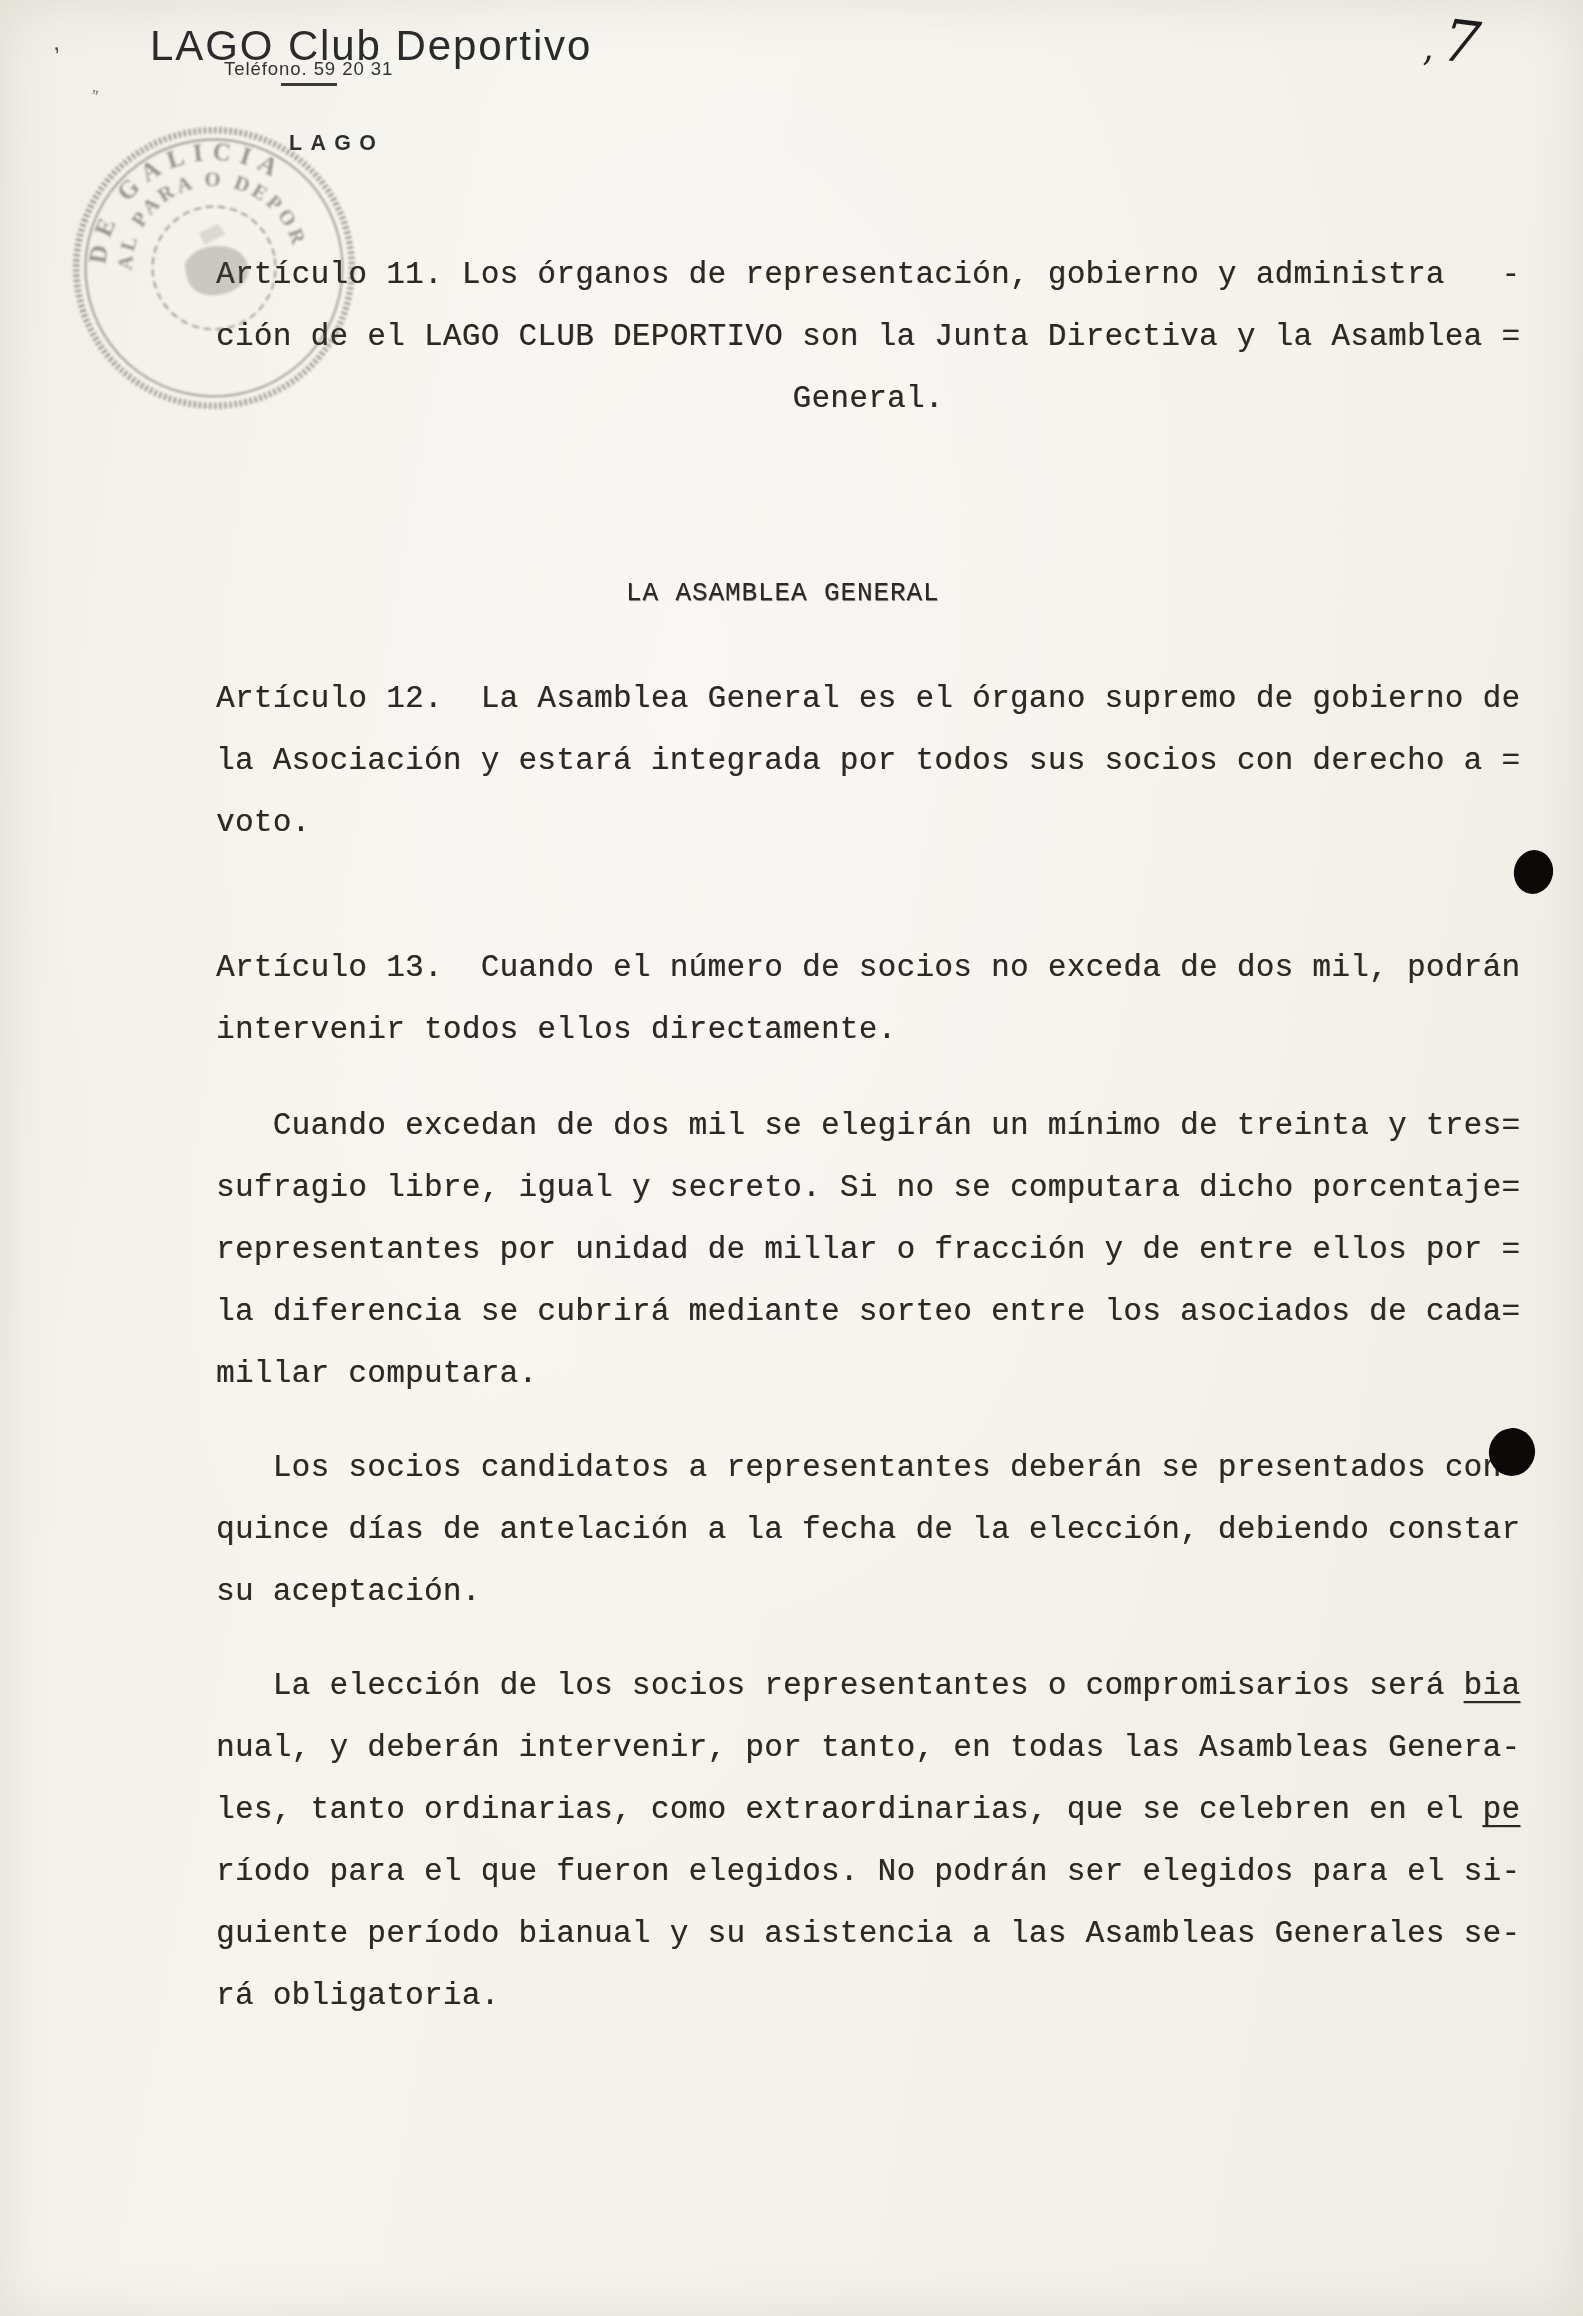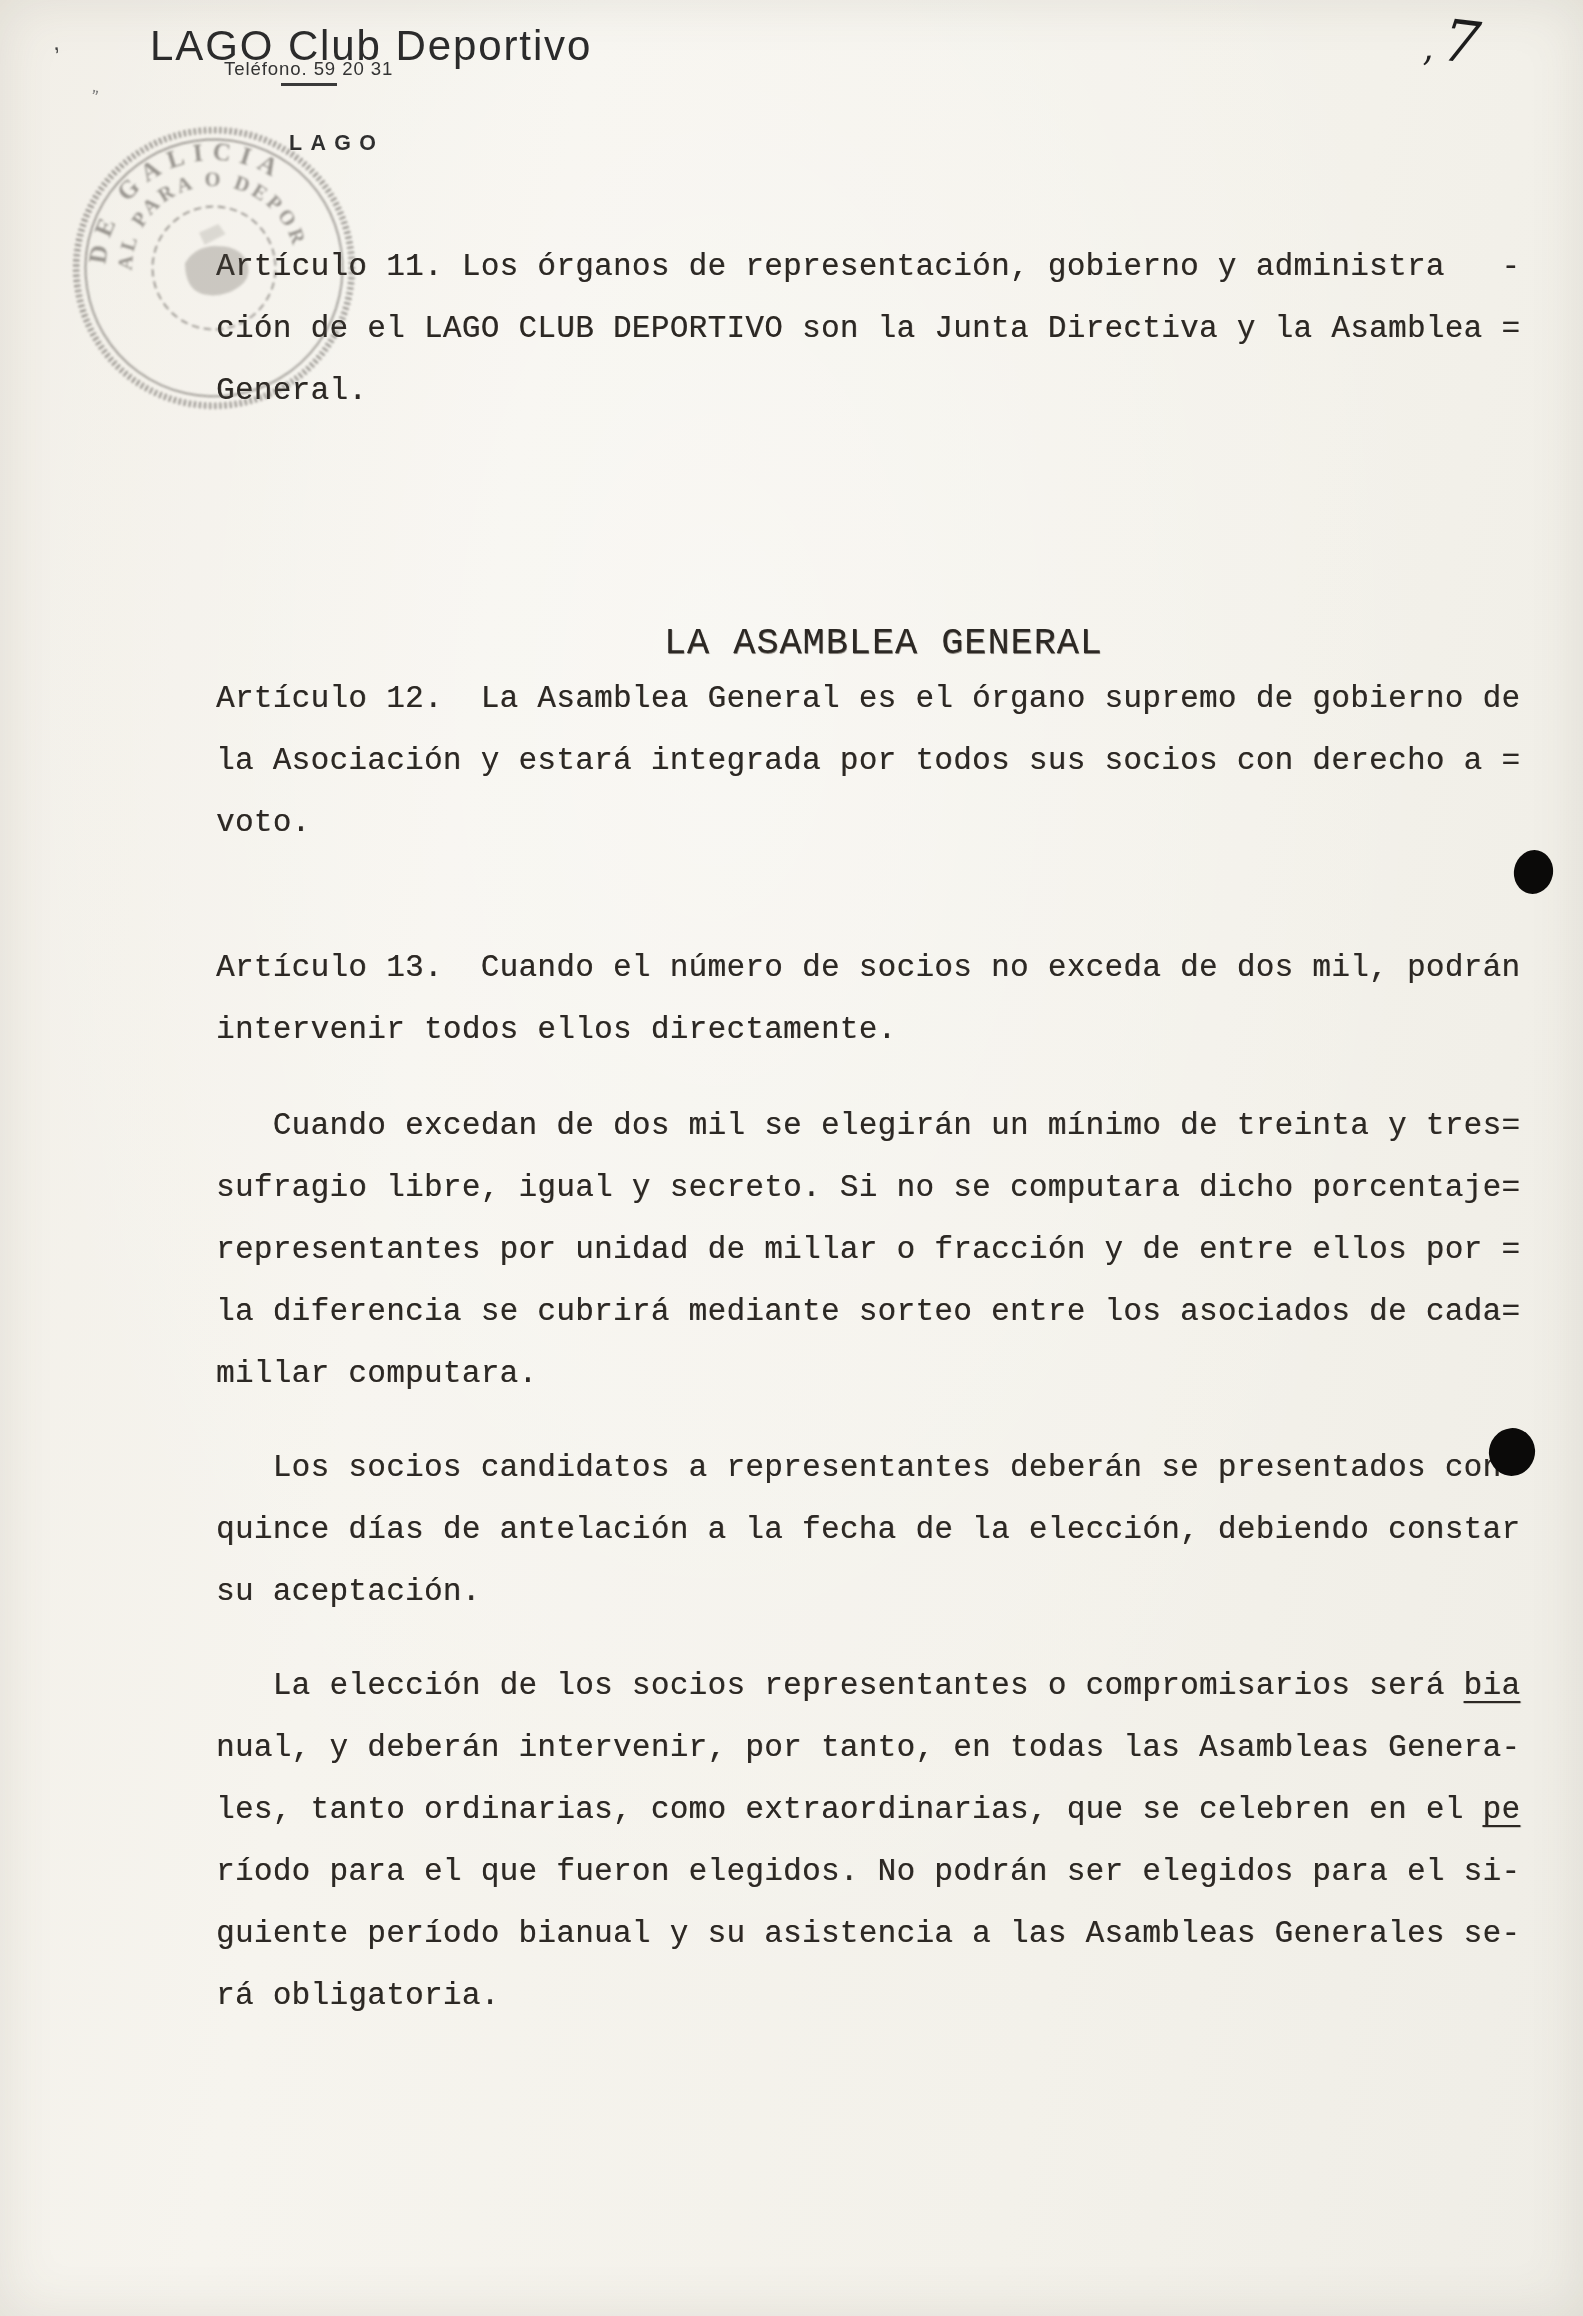--- a/index.html
+++ b/index.html
@@ -50,33 +50,32 @@
   .speck-b{position:absolute;left:91px;top:86px;font-size:18.6px;color:#777;transform:rotate(15deg);}
   
   .typewriter{
     font-family:"Liberation Mono",monospace;
     font-size:31px;line-height:62px;letter-spacing:0.3px;
     color:#2c2824;
     text-shadow:0.4px 0.4px 0.6px rgba(45,38,30,.55);
     white-space:pre;
   }
   .para{position:absolute;left:216px;}
-  .p-art11{top:236px;}
+  .p-art11{top:244px;text-align:center;}
   .p-art12{top:668px;}
   .p-art13{top:937px;}
   .p-exceed{top:1095px;}
   .p-candidatos{top:1437px;}
   .p-eleccion{top:1655px;}
   .doc-heading{
-    position:absolute;left:664px;top:578px;
+    position:absolute;left:626px;top:578px;
     font-family:"Liberation Mono",monospace;
-    font-size:37px;letter-spacing:0.9px;color:#2c2824;
+    font-size:26px;letter-spacing:0.9px;color:#2c2824;
     text-shadow:0.5px 0.5px 0.7px rgba(45,38,30,.6);
     white-space:pre;
-    margin-top:44px;
   }
   .ul{text-decoration:underline;text-underline-offset:6.5px;text-decoration-thickness:1.9px;}
   
   .stamp{
     position:absolute;left:65px;top:119px;
     opacity:.52;transform:rotate(-9deg);
     pointer-events:none;
   }
   
   .dot{position:absolute;background:#0b0a09;border-radius:50%;}

